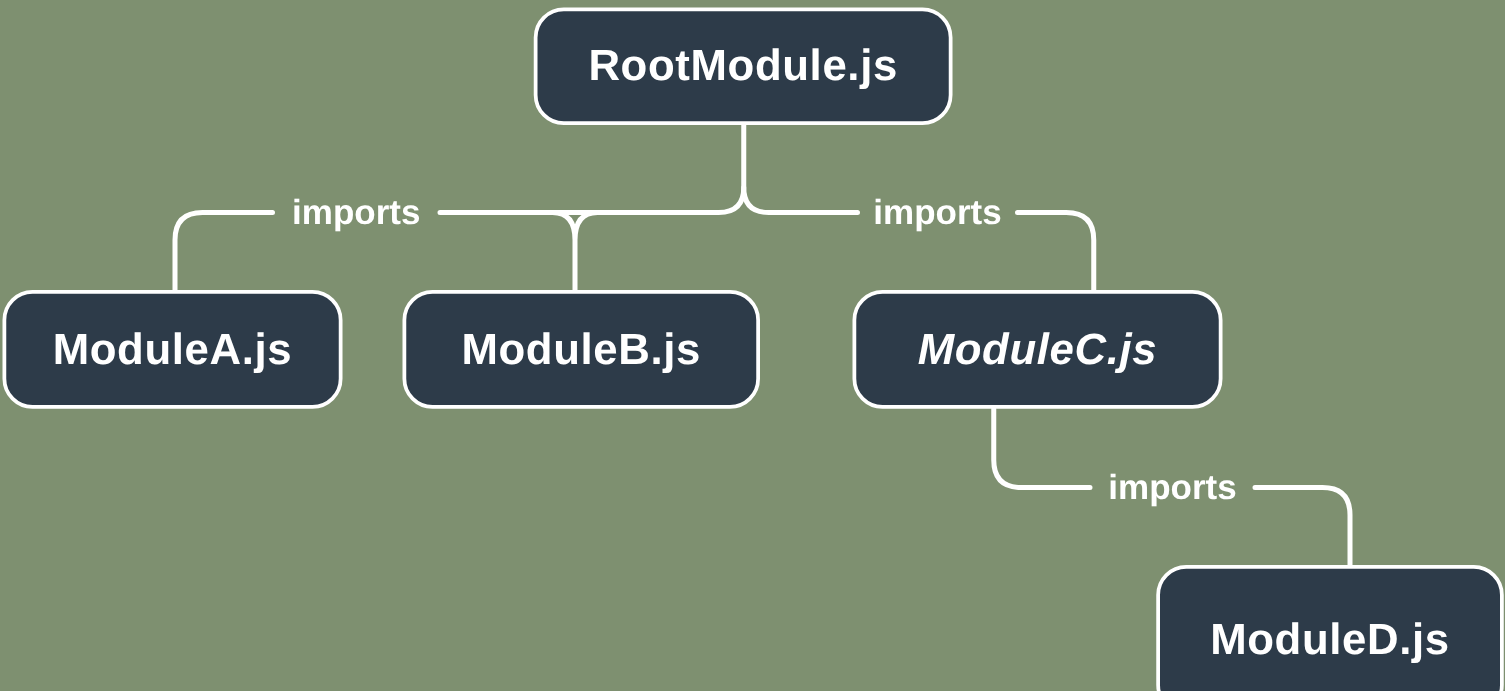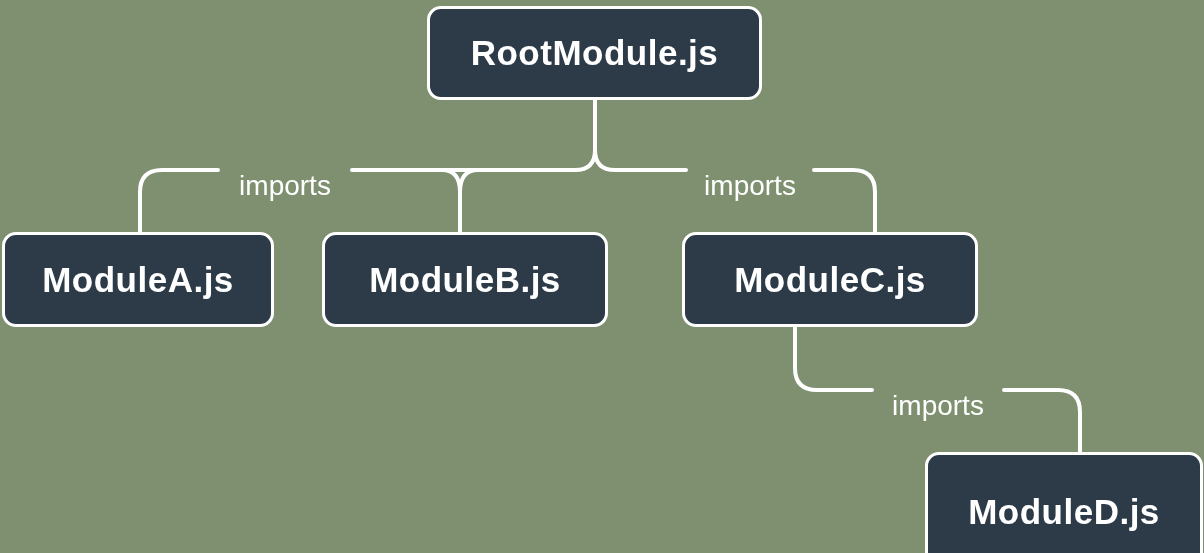--- a/index.html
+++ b/index.html
@@ -23,44 +23,43 @@
     left: 0;
     top: 0;
     width: 1204px;
     height: 553px;
   }
   .node {
     position: absolute;
     box-sizing: border-box;
     background: #2d3b49;
     border: 3px solid #ffffff;
-    border-radius: 14px;
+    border-radius: 24px;
     color: #ffffff;
     display: flex;
     align-items: center;
     justify-content: center;
     font-size: 35px;
     font-weight: bold;
     letter-spacing: 0.5px;
   }
   .node-root { left: 427px; top: 6px;   width: 335px; height: 94px; }
   .node-a    { left: 2px;   top: 232px; width: 272px; height: 95px; }
   .node-b    { left: 322px; top: 232px; width: 286px; height: 95px; }
-  .node-c    { left: 682px; top: 232px; width: 296px; height: 95px; }
+  .node-c    { left: 682px; top: 232px; width: 296px; height: 95px; font-style: italic; }
   .node-d    { left: 925px; top: 452px; width: 278px; height: 120px; }
   .edge-label {
     position: absolute;
     width: 140px;
     height: 40px;
     line-height: 40px;
     text-align: center;
     color: #ffffff;
     font-size: 28px;
-    font-weight: normal;
-    margin-top: 16px;
+    font-weight: bold;
   }
   .label-left  { left: 215px; top: 150px; }
   .label-right { left: 680px; top: 150px; }
   .label-cd    { left: 868px; top: 370px; }
 </style>
 </head>
 <body>
 
 <div class="canvas">
 

